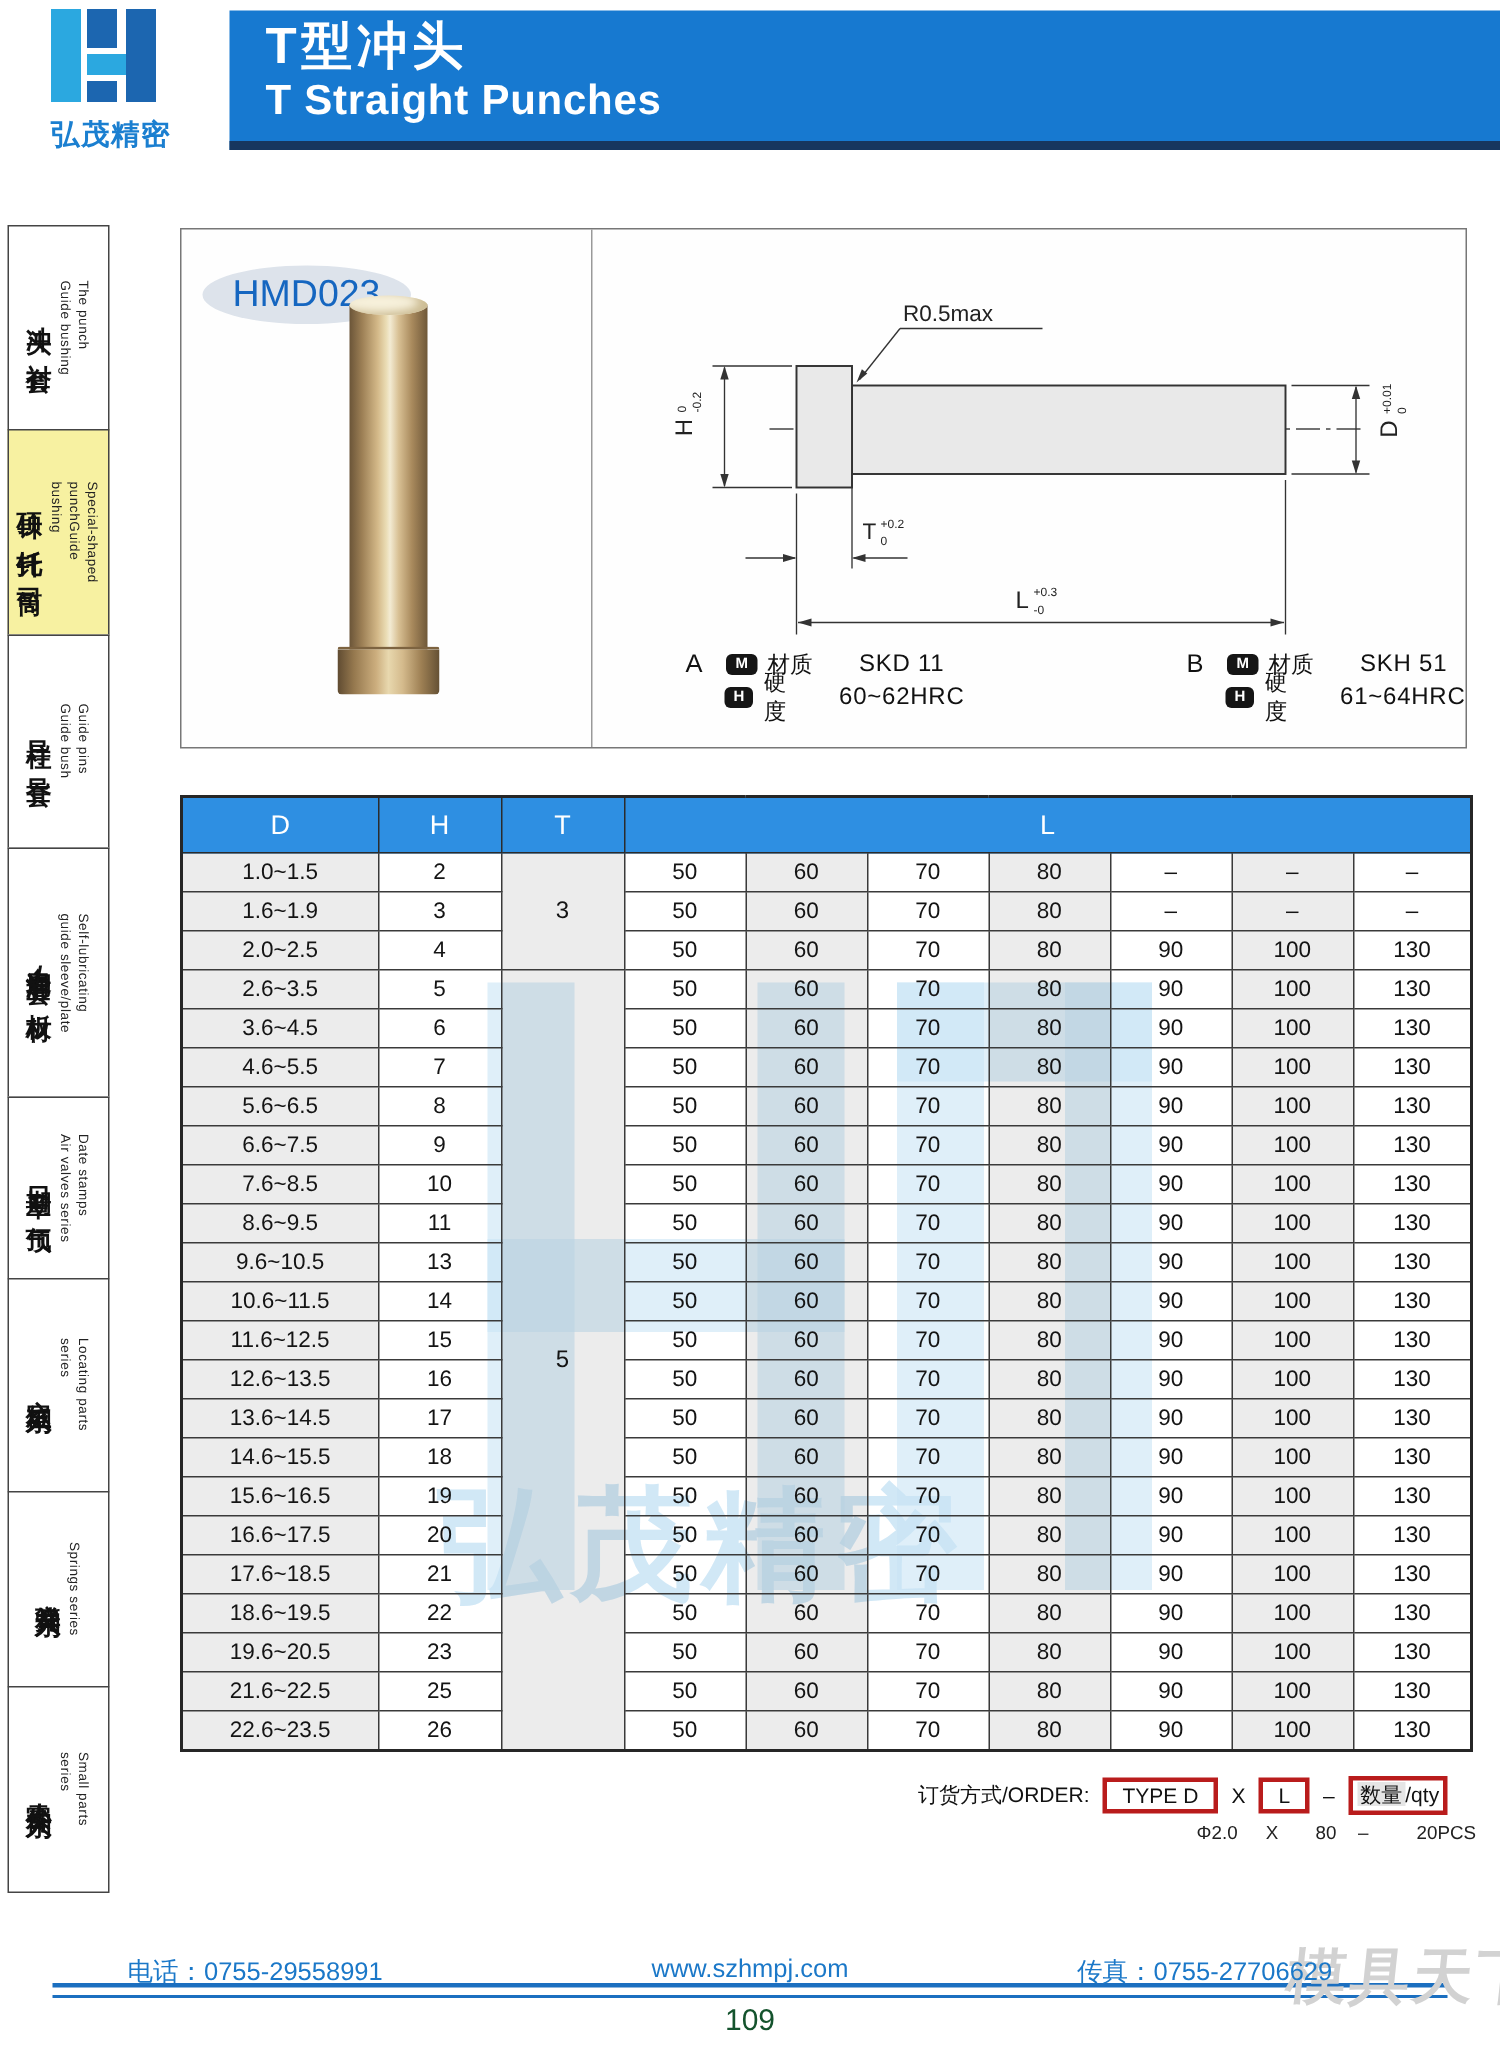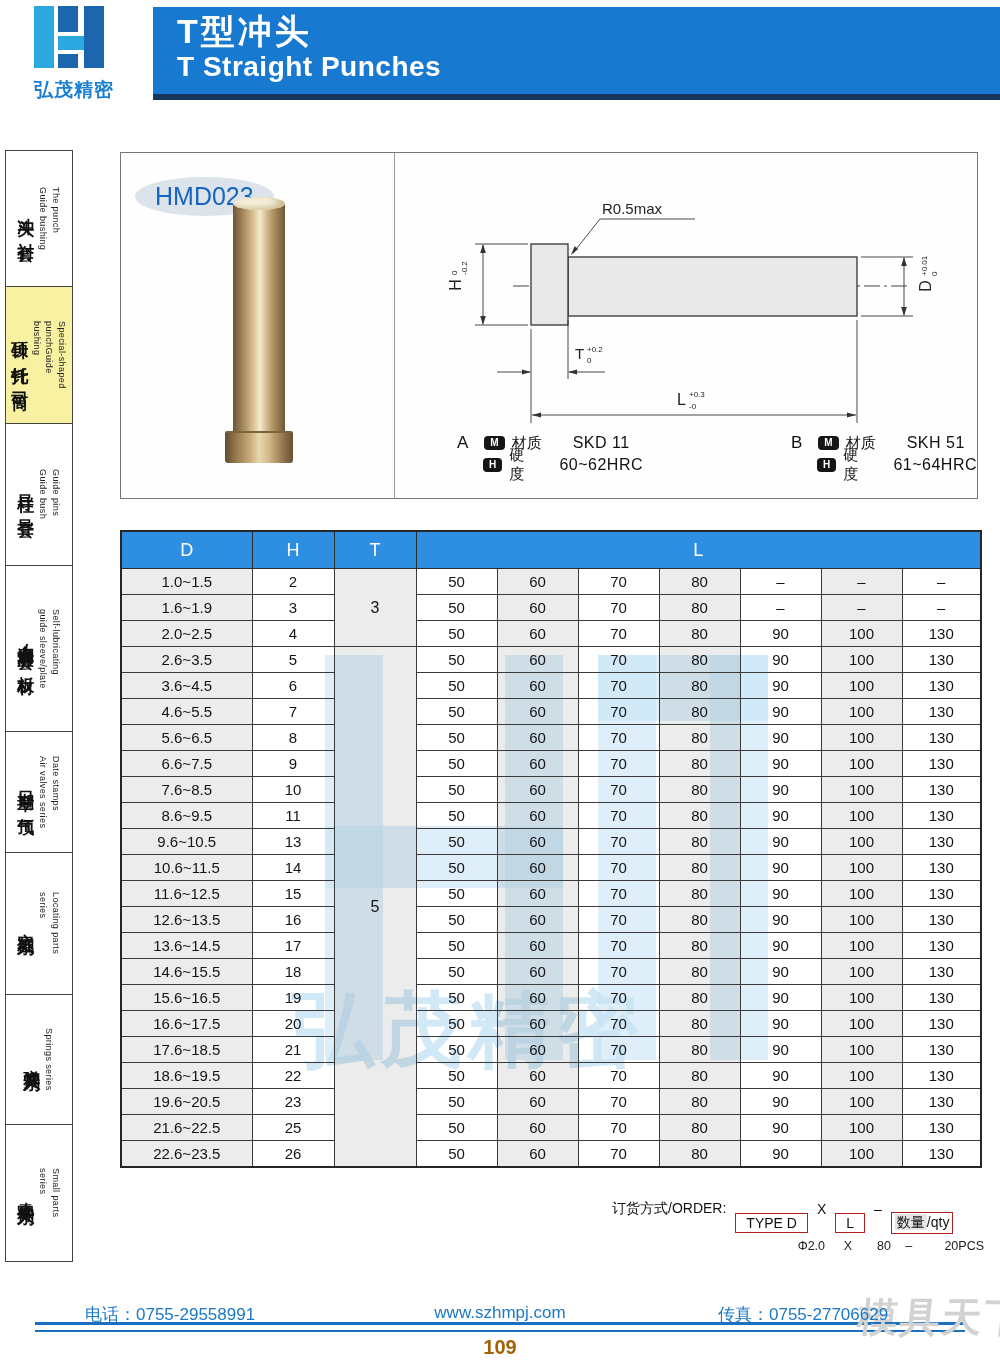--- a/index.html
+++ b/index.html
@@ -63,39 +63,39 @@
   table.size th{background:#2E8FE2;color:#fff;font-size:18px;font-weight:normal;height:34px;border:1px solid #2b2b2b;}
   table.size td{border:1px solid #3a3a3a;height:25px;font-size:15px;text-align:center;color:#141414;padding:0;background:transparent;}
   table.size td.shade{background:rgba(0,0,0,0.075);}
   table.size td.tcell{font-size:16px;}
 
   
   .note{position:absolute;left:122px;top:1182px;font-size:17px;color:#1c1c1c;line-height:1.4;}
   .note-en{padding-left:10px;}
   .order{position:absolute;left:612px;top:1184px;width:372px;color:#111;}
   .order-line1{display:flex;align-items:center;gap:9px;font-size:14px;}
-  .obox{border:1px solid #b91c1c;padding:1px 10px;font-size:14px;white-space:nowrap;margin-top:28px;}
+  .obox{border:3px solid #b91c1c;padding:1px 10px;font-size:14px;white-space:nowrap;}
   .obox.qty{padding:1px 3px;}
   .qty-cn{background:#e5e5e5;padding:0 2px;}
   .order-line2{display:flex;align-items:center;font-size:12.5px;margin-top:5px;color:#222;}
   .order-line2 span{display:inline-block;text-align:right;}
   .o-type{width:96px;margin-left:120px;}
   .o-x{width:28px;}
   .o-l{width:40px;}
   .o-dash{width:22px;}
   .o-qty{width:74px;}
 
   
   .f-contacts{position:absolute;left:0;top:1303px;width:100%;height:22px;color:#1B78C8;font-size:17px;}
   .f-phone{position:absolute;left:85px;}
   .f-site{position:absolute;left:0;right:0;text-align:center;cursor:pointer;}
   .f-fax{position:absolute;left:718px;z-index:2;}
   .f-wm{position:absolute;left:858px;top:1290px;font-size:40px;color:#d2d2d2;font-weight:bold;letter-spacing:2px;z-index:1;transform:skewX(-6deg);white-space:nowrap;}
   .f-line{position:absolute;left:35px;right:35px;top:1322px;height:5px;border-top:3px solid #1B6FC0;border-bottom:2px solid #1B6FC0;}
-  .page-num{position:absolute;left:0;right:0;top:1336px;text-align:center;font-size:20px;font-weight:bold;color:#a16207;}
+  .page-num{position:absolute;left:0;right:0;top:1336px;text-align:center;font-size:20px;font-weight:normal;color:#14532d;}
 </style>
 </head>
 <body>
 
 <div class="page">
 
   <div class="logo">
     <div class="logo-art">
       <i class="l1"></i>
         <i class="l2"></i>

